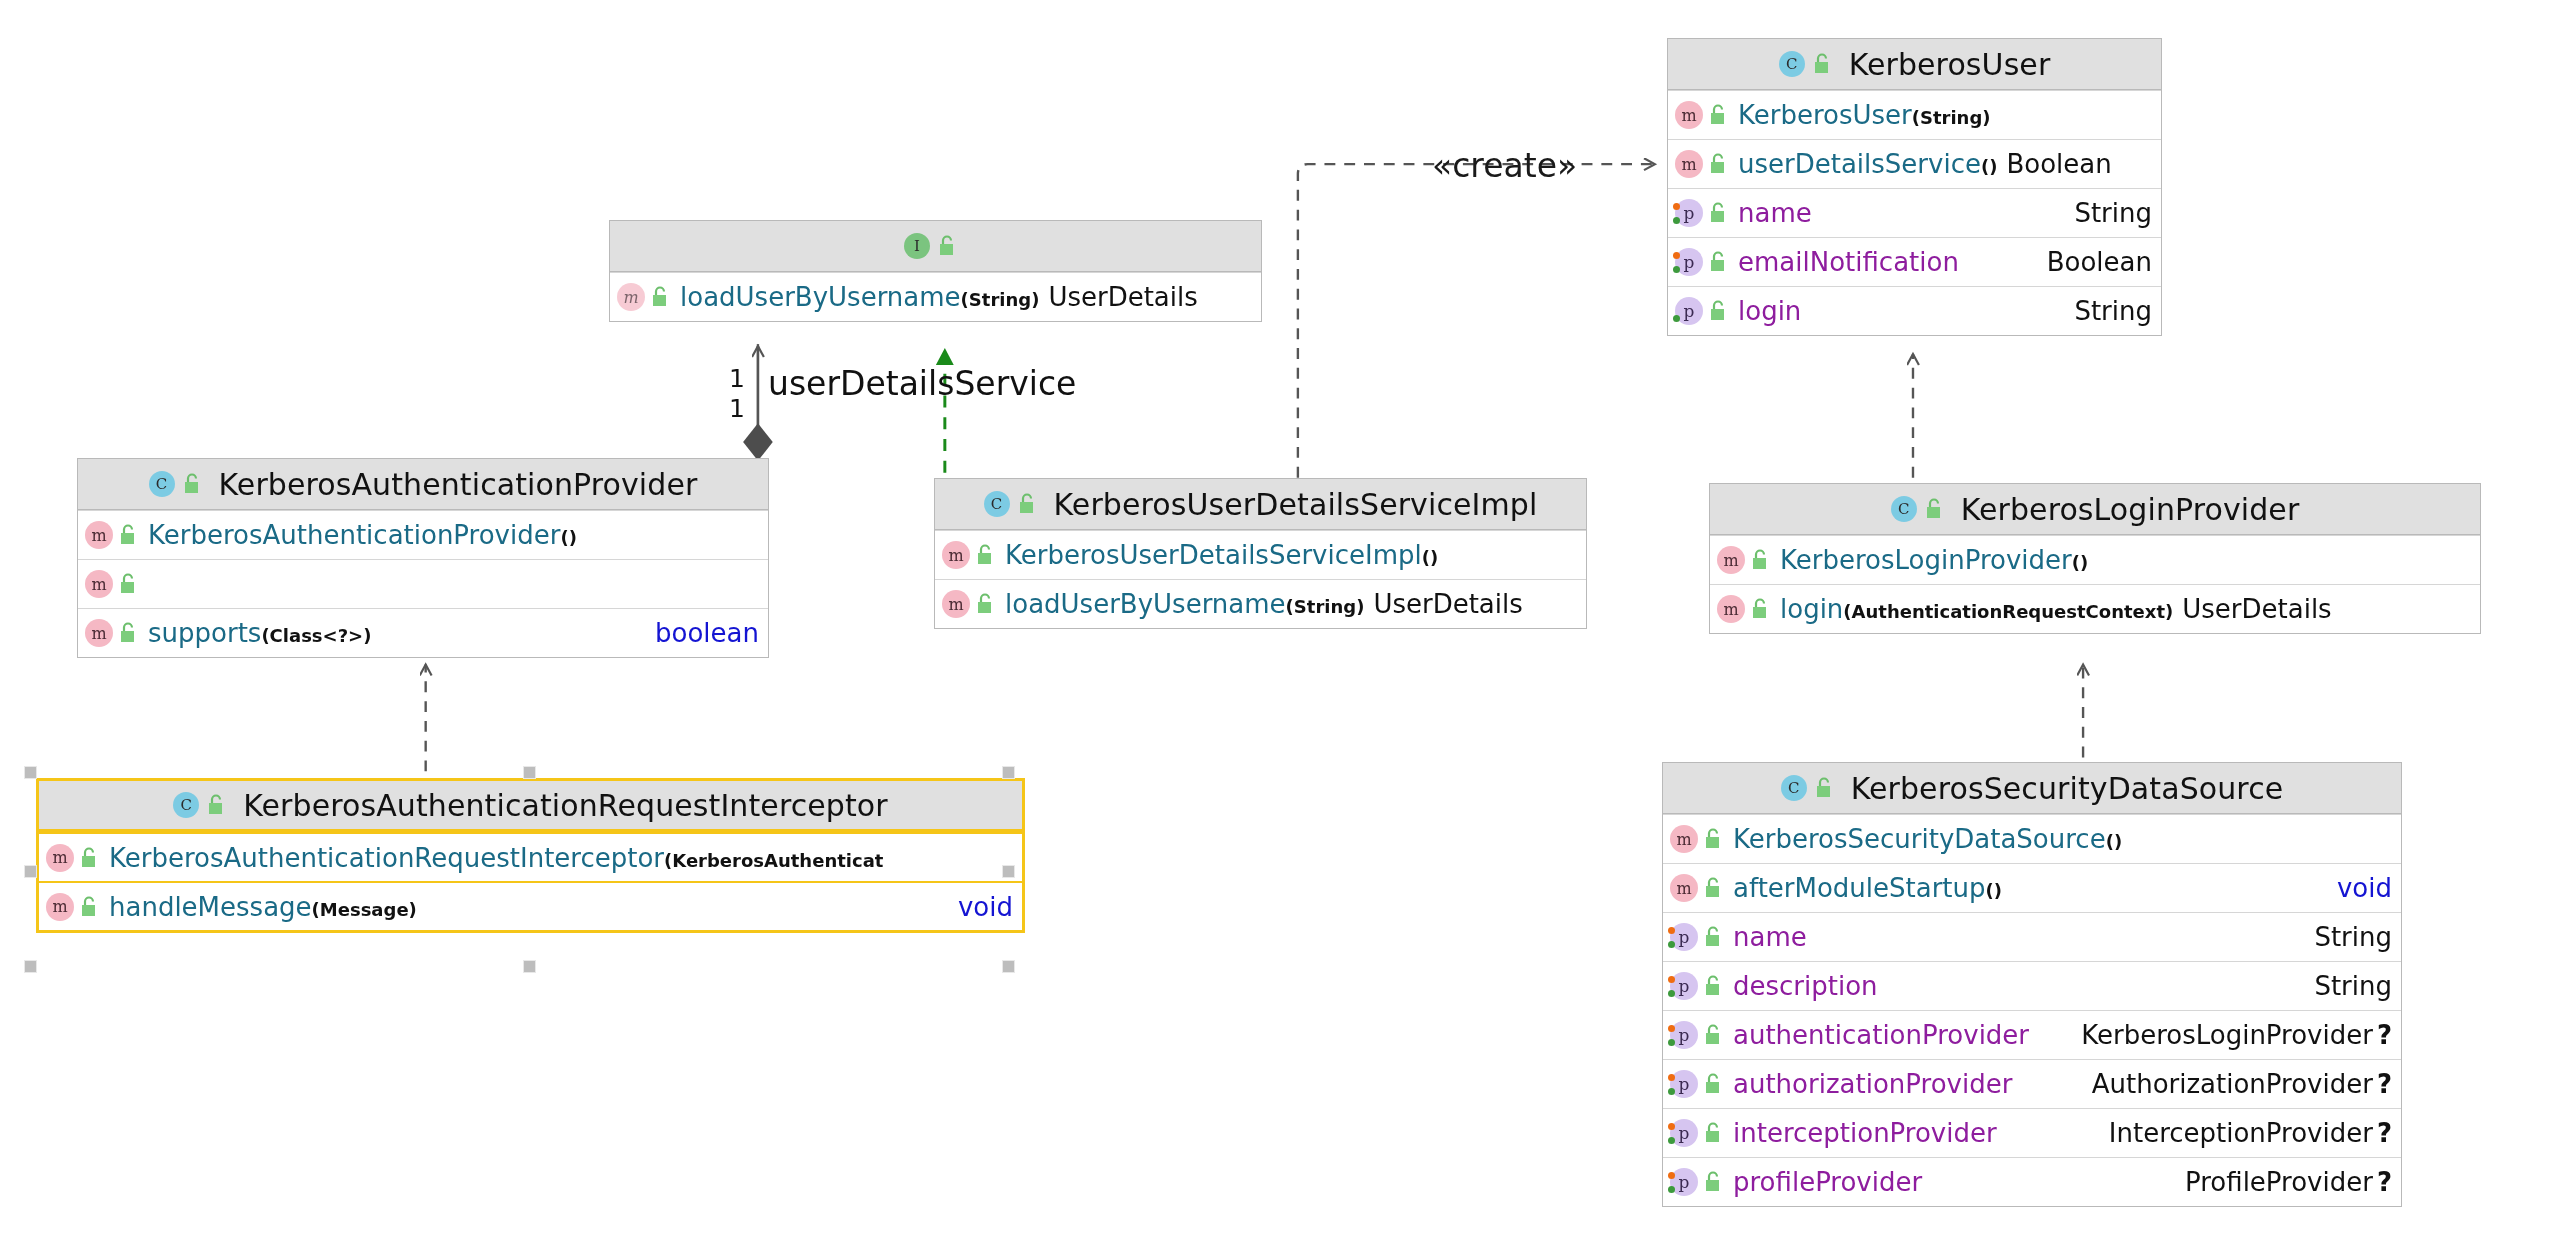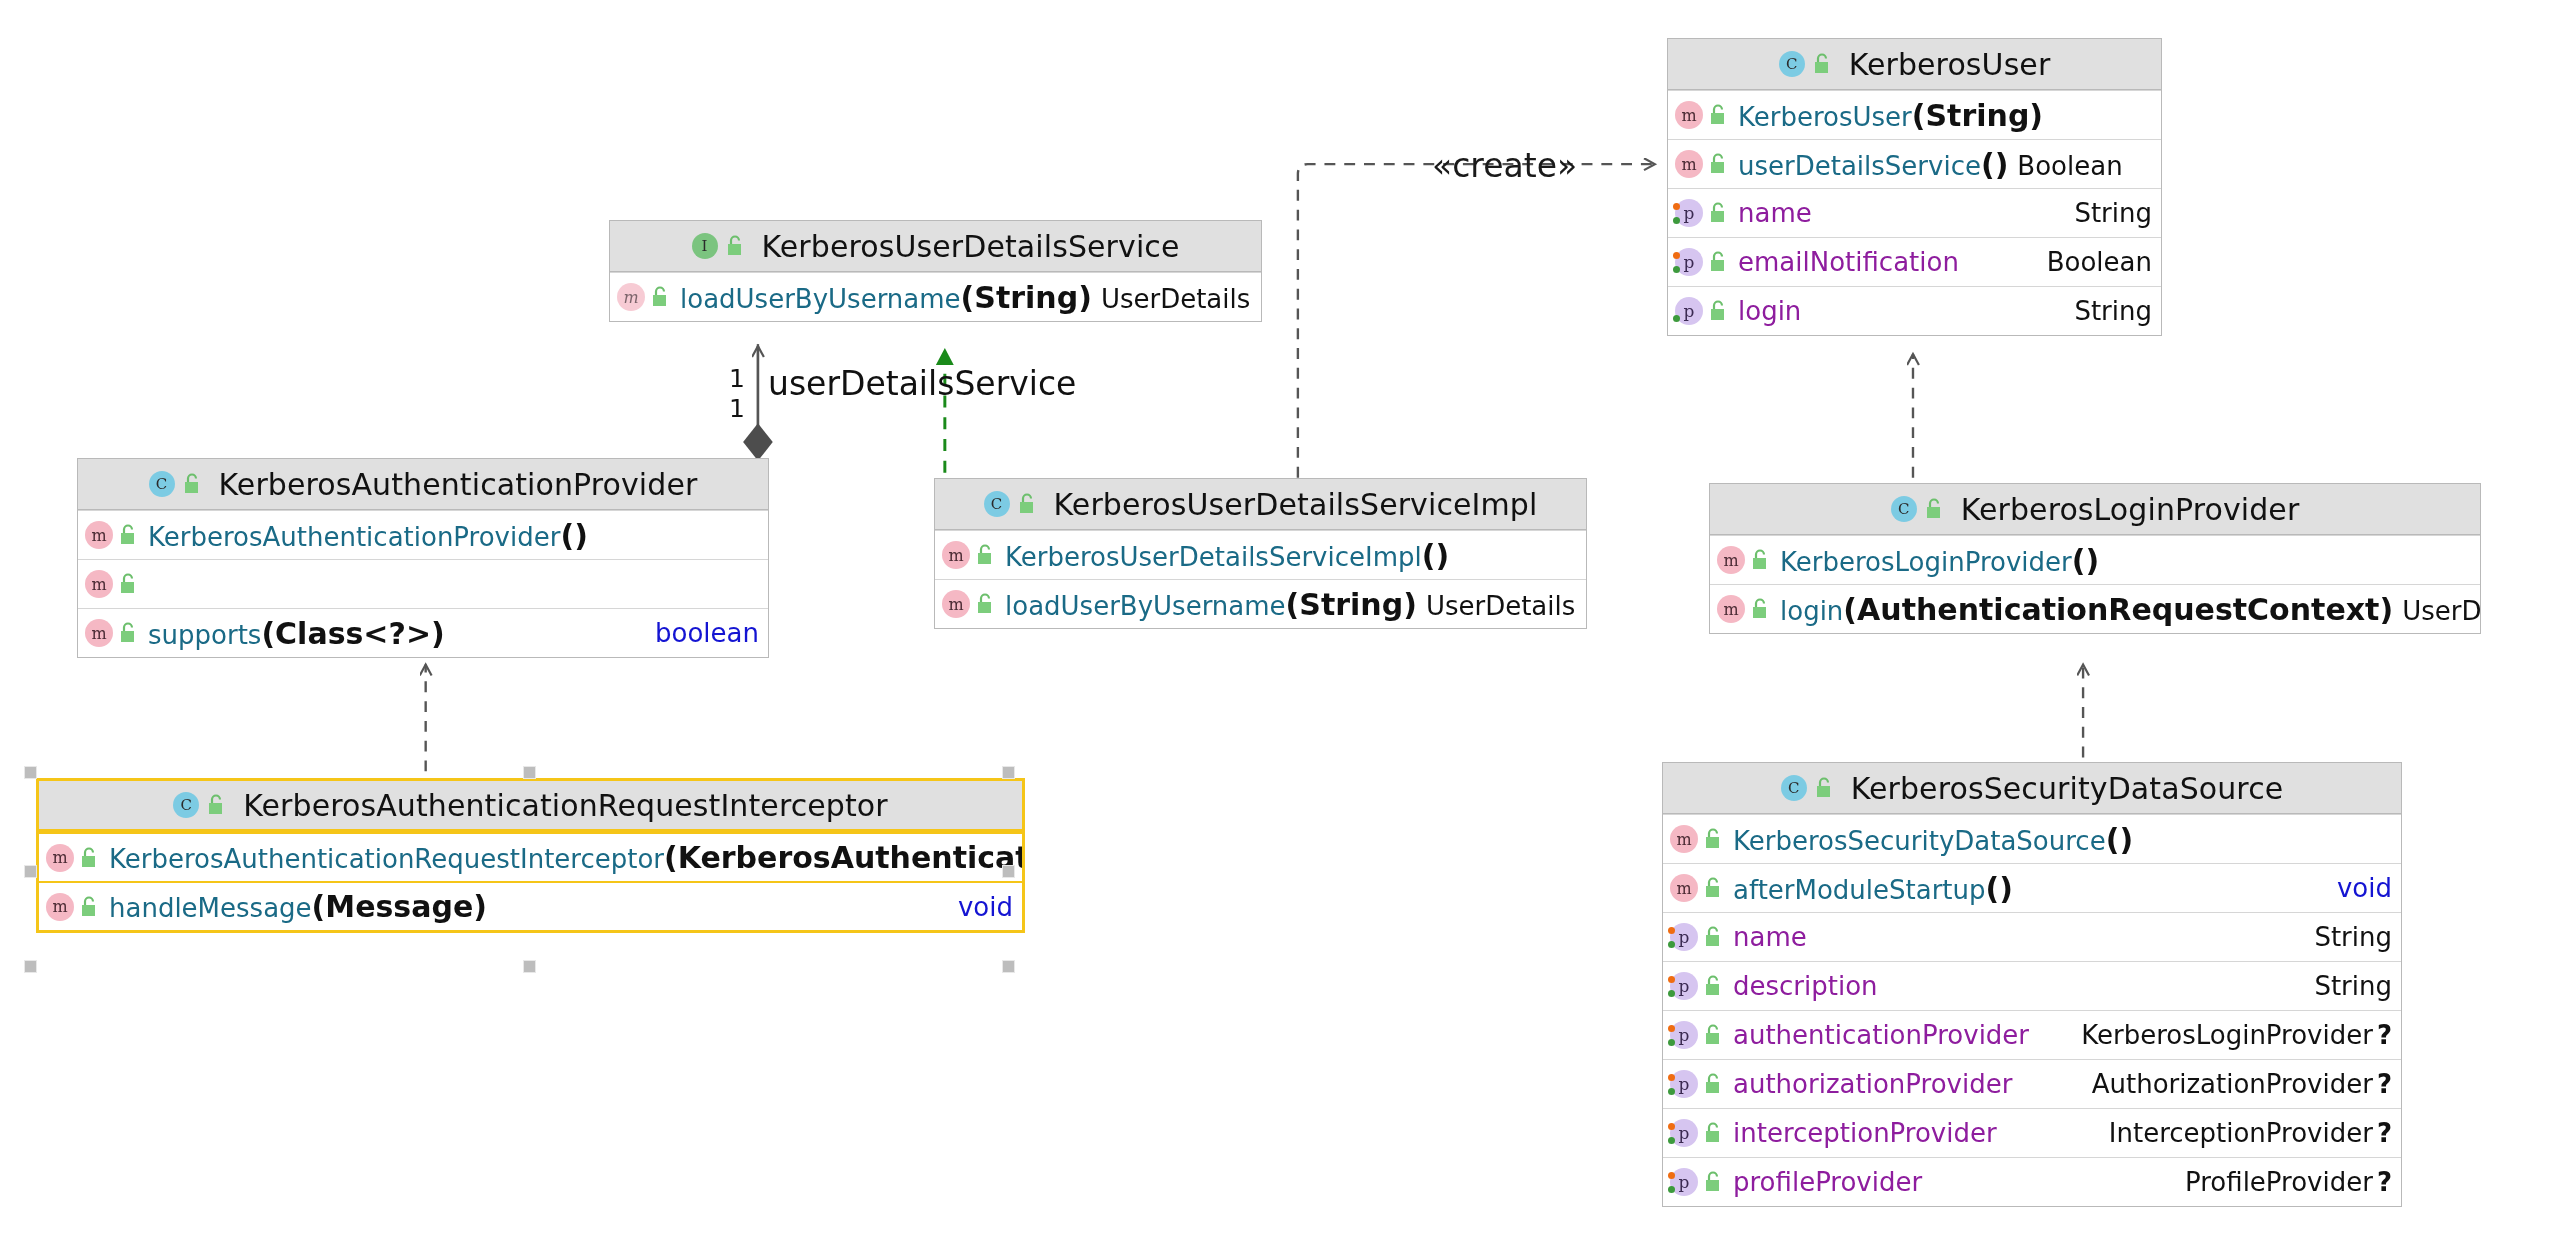--- a/index.html
+++ b/index.html
@@ -61,21 +61,21 @@
   }
   .uml-row:first-of-type { border-top: none; }
   .uml-class.selected .uml-row { border-top: 2px solid #f5c518; }
   .uml-class.selected .uml-row:first-of-type { border-top: none; }
 
   .row-main  { display: flex; align-items: baseline; min-width: 0; }
   .row-spacer{ flex: 1 1 auto; min-width: 10px; }
 
   .mname  { font-size: 26px; color: #1a6a86; }
   .pname  { font-size: 26px; color: #8e1d9e; }
-  .params { font-size: 30px; color: #111111; font-weight: bold; }
+  .params { font-size: 18px; color: #111111; font-weight: bold; }
   .rettype{ font-size: 26px; color: #111111; padding-left: 9px; }
   .prim   { font-size: 26px; color: #1414d2; }
   .nullq  { font-size: 26px; color: #111111; font-weight: bold; padding-left: 4px; }
 
   
   .ic { flex: 0 0 auto; display: inline-block; position: relative; }
 
   .ic-class {
     width: 26px; height: 26px; border-radius: 50%;
     background: #7ccbe3;
@@ -263,21 +263,20 @@
 
   <div class="uml-class" style="left:609px; top:220px; width:653px;">
     <div class="uml-header">
       <span class="ic ic-interface">I</span>
       <span class="ic ic-lock">
         <svg viewBox="0 0 22 24" width="22" height="24">
             <path d="M6,10 L6,6.5 A4,4 0 0,1 14,6.5" fill="none" stroke="#6cbf6c" stroke-width="2.2"></path>
             <rect x="3" y="10" width="13" height="11" fill="#7ccd7c"></rect>
           </svg>
       </span>
-      <span class="uml-title">KerberosUserDetailsService</span>
     </div>
     <div class="uml-row">
       <span class="ic ic-method abstract">m</span>
       <span class="ic ic-lock">
         <svg viewBox="0 0 22 24" width="22" height="24">
             <path d="M6,10 L6,6.5 A4,4 0 0,1 14,6.5" fill="none" stroke="#6cbf6c" stroke-width="2.2"></path>
             <rect x="3" y="10" width="13" height="11" fill="#7ccd7c"></rect>
           </svg>
       </span>
       <span class="row-main">

